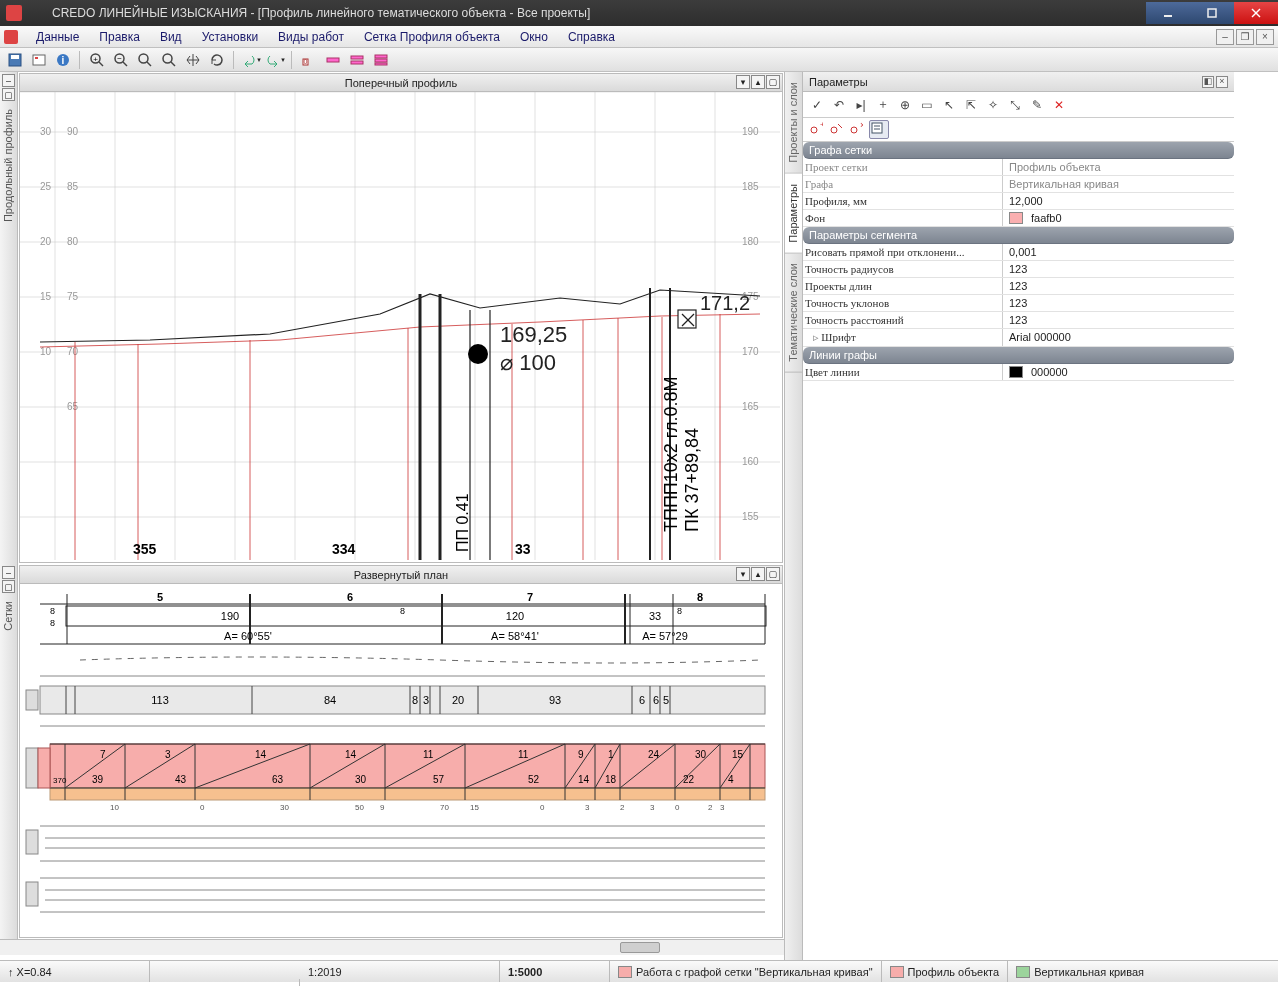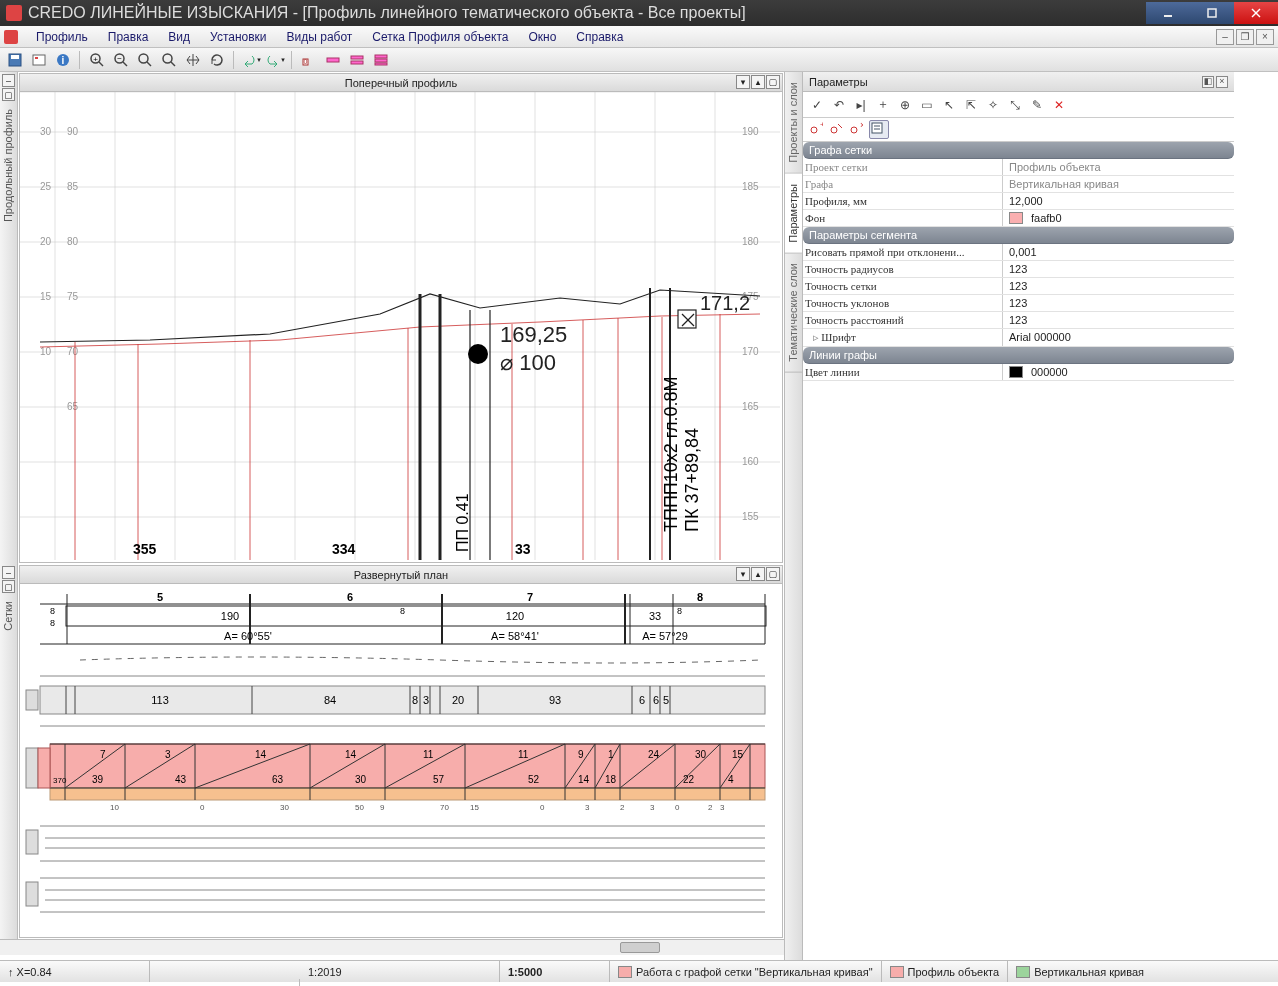--- a/index.html
+++ b/index.html
@@ -1,20 +1,20 @@
 <!DOCTYPE html>
 <html><head>
 <meta charset="utf-8">
 <style>
   * { box-sizing: border-box; }
   html, body { margin:0; padding:0; font-family: "Segoe UI", Tahoma, Arial, sans-serif; font-size:12px; color:#222; background:#fff; height:986px; width:1278px; overflow:hidden;}
   
   .titlebar { height:26px; background:linear-gradient(to bottom,#3c3c3c 0%, #2d2d2d 100%); display:flex; align-items:center; color:#ddd; padding-left:6px;}
   .titlebar .app-icon { width:16px; height:16px; background:#d44; border-radius:2px; margin-right:6px; position:relative;}
-  .titlebar .title-text { font-size:16px; }
+  .titlebar .title-text { font-size:12px;margin-left:24px; }
   .winbtns { margin-left:auto; display:flex;}
   .winbtn { width:44px; height:22px; display:flex; align-items:center; justify-content:center; color:#ddd;}
   .winbtn.close { background:linear-gradient(to bottom,#e64545,#c11); }
   .winbtn.max { background:linear-gradient(to bottom,#4d6a9a,#2e4870);}
   .winbtn.min { background:linear-gradient(to bottom,#4d6a9a,#2e4870);}
   .winbtn svg { fill:#eee; }
   
   .menubar { height:22px; background:linear-gradient(to bottom,#fafafa,#e6e6e6); border-bottom:1px solid #c0c0c0; display:flex; align-items:center; padding-left:4px; position:relative;}
   .menubar .app-icon { width:14px; height:14px; background:#d44; border-radius:2px; margin-right:8px;}
   .menubar .menu-item { padding:2px 10px; color:#1a1a6a; }
@@ -87,21 +87,21 @@
         <svg width="12" height="12">
           <line x1="2" y1="2" x2="10" y2="10" stroke="#fff" stroke-width="1.5"></line>
           <line x1="10" y1="2" x2="2" y2="10" stroke="#fff" stroke-width="1.5"></line>
         </svg>
       </div>
   </div>
 </div>
 
 <div class="menubar">
   <div class="app-icon"></div>
-  <span class="menu-item">Профиль</span>
+  <span class="menu-item">Данные</span>
   <span class="menu-item">Правка</span>
   <span class="menu-item">Вид</span>
   <span class="menu-item">Установки</span>
   <span class="menu-item">Виды работ</span>
   <span class="menu-item">Сетка Профиля объекта</span>
   <span class="menu-item">Окно</span>
   <span class="menu-item">Справка</span>
   <div class="mdi-btns">
     <span>–</span>
     <span>❐</span>
@@ -588,21 +588,21 @@
         <div class="pg-header">Параметры сегмента</div>
         <div class="pg-row">
             <div class="pg-name">Рисовать прямой при отклонени...</div>
             <div class="pg-val">0,001</div>
           </div>
         <div class="pg-row">
             <div class="pg-name">Точность радиусов</div>
             <div class="pg-val">123</div>
           </div>
         <div class="pg-row">
-            <div class="pg-name">Точность сетки</div>
+            <div class="pg-name">Проекты длин</div>
             <div class="pg-val">123</div>
           </div>
         <div class="pg-row">
             <div class="pg-name">Точность уклонов</div>
             <div class="pg-val">123</div>
           </div>
         <div class="pg-row">
             <div class="pg-name">Точность расстояний</div>
             <div class="pg-val">123</div>
           </div>

